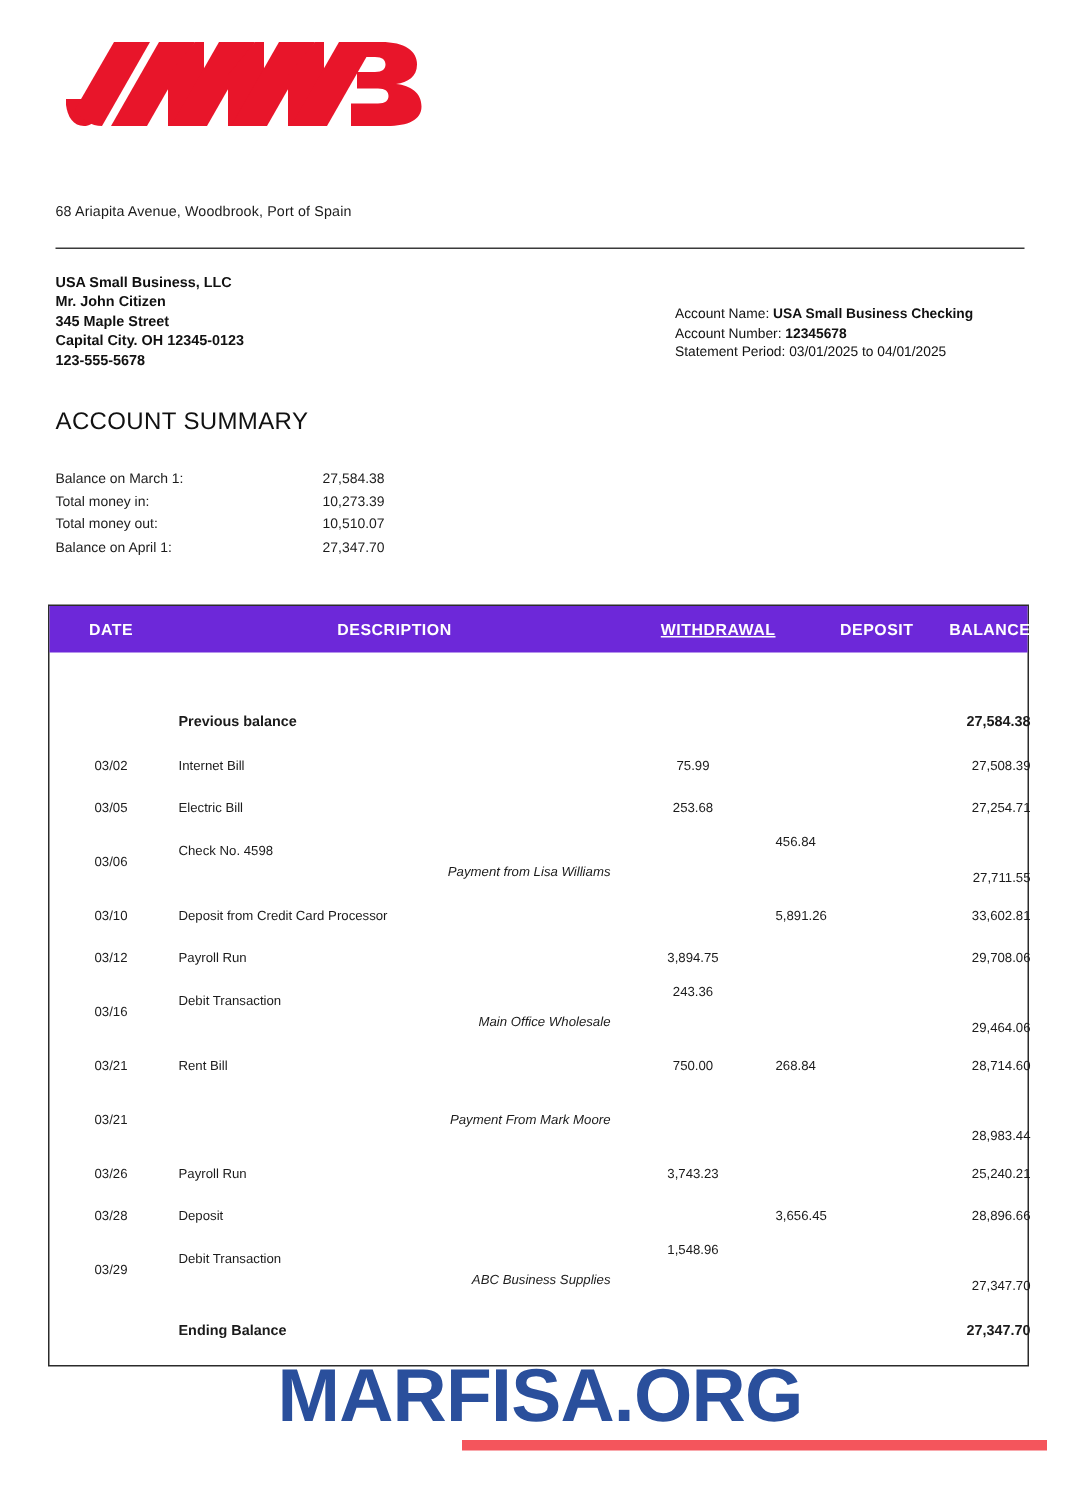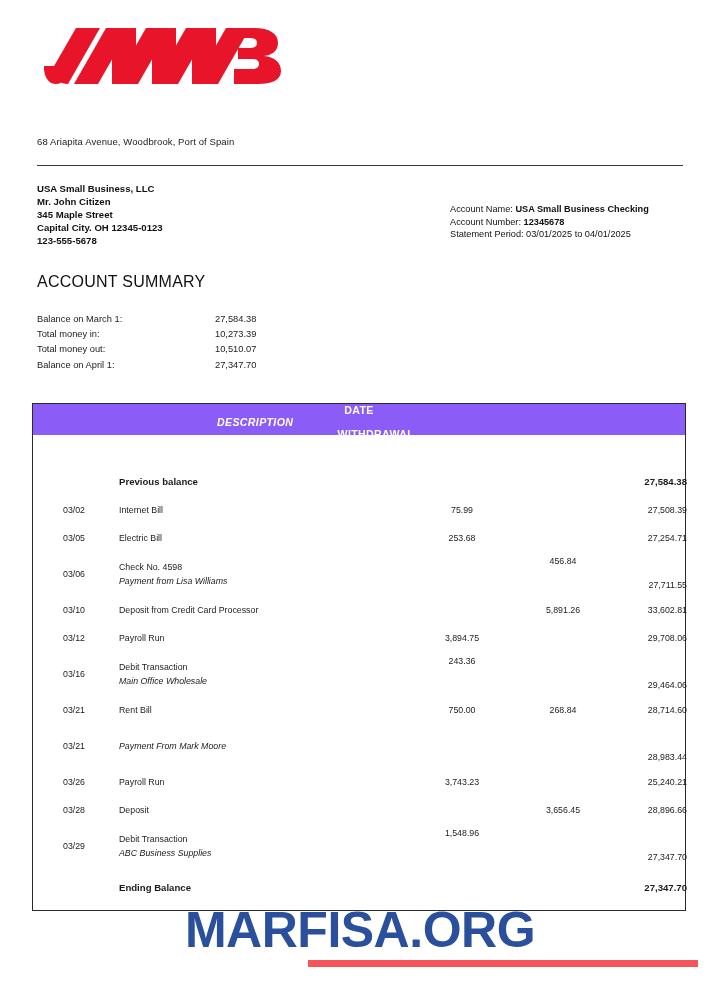--- a/index.html
+++ b/index.html
@@ -107,57 +107,56 @@
   .txn-table {
     position: absolute;
     left: 32px;
     top: 403px;
     width: 654px;
     border: 1px solid #2b2b2b;
     box-sizing: border-box;
     background: #fff;
   }
   .txn-head {
-    background: #8b5cf6;
+    background: #6d28d9;
     color: #ffffff;
     height: 31px;
     display: flex;
     align-items: center;
     font-size: 10.6px;
     font-weight: bold;
     letter-spacing: 0.35px;
-    flex-direction: column;
   }
   .txn-body { padding-top: 2px; padding-bottom: 4px; margin-top: 29px; }
 
   .txn-row {
     display: flex;
     align-items: center;
     font-size: 8.8px;
     color: #1b1b1b;
     min-height: 28px;
   }
   .txn-row.tall { min-height: 44px; }
   .txn-row.bold-row { font-weight: bold; font-size: 9.6px; min-height: 30px; }
   .txn-row.ending-row { font-weight: bold; font-size: 9.6px; min-height: 38px; }
 
   .c-date   { width: 82px;  text-align: center; flex: none; }
   .c-desc   { width: 288px; flex: none; padding-left: 4px; }
   .c-wd     { width: 110px; text-align: center; flex: none; }
-  .c-dep    { width: 92px;  text-align: center; flex: none; }
+  .c-dep    { width: 92px;  text-align: left; flex: none; }
   .c-bal    { width: 78px;  text-align: right; flex: none; padding-right: 4px; }
 
   .txn-head .c-date  { text-align: center; }
-  .txn-head .c-desc  { text-align: left; padding-left: 4px; font-style: italic; }
-  .txn-head .c-wd    { text-align: right; }
+  .txn-head .c-desc  { text-align: center; padding-left: 4px; }
+  .txn-head .c-wd    { text-align: right; text-decoration: underline; }
   .txn-head .c-dep   { text-align: right; }
-  .txn-head .c-bal   { text-align: center; padding-right: 6px; }
+  .txn-head .c-bal   { text-align: right; padding-right: 6px; }
 
   .desc-main { display: block; line-height: 14px; }
-  .desc-sub  { display: block; line-height: 15px; font-style: italic; }
+  .desc-sub  { display: block; line-height: 15px; font-style: italic; text-align: right; }
   .cell-stack-top { align-self: flex-start; padding-top: 4px; }
   .cell-stack-bot { align-self: flex-end; padding-bottom: 6px; }
 
   
   .watermark {
     position: absolute;
     left: 0;
     top: 902px;
     width: 720px;
     text-align: center;

